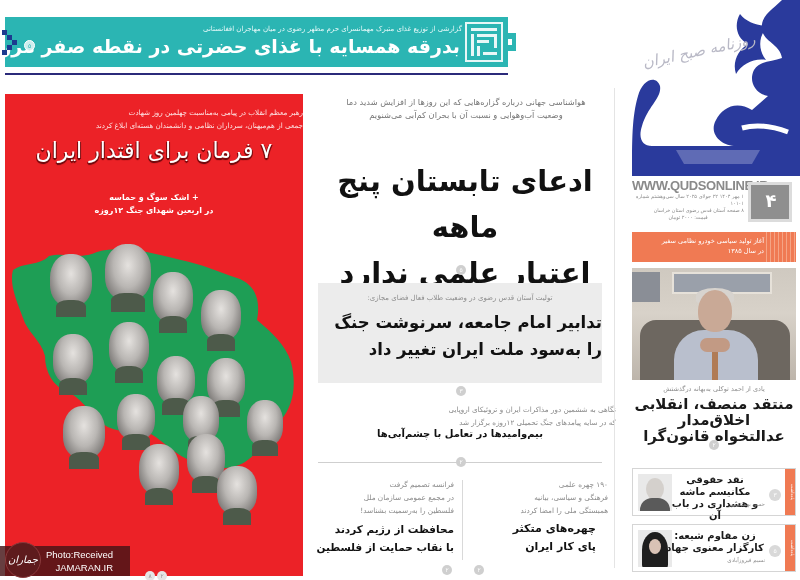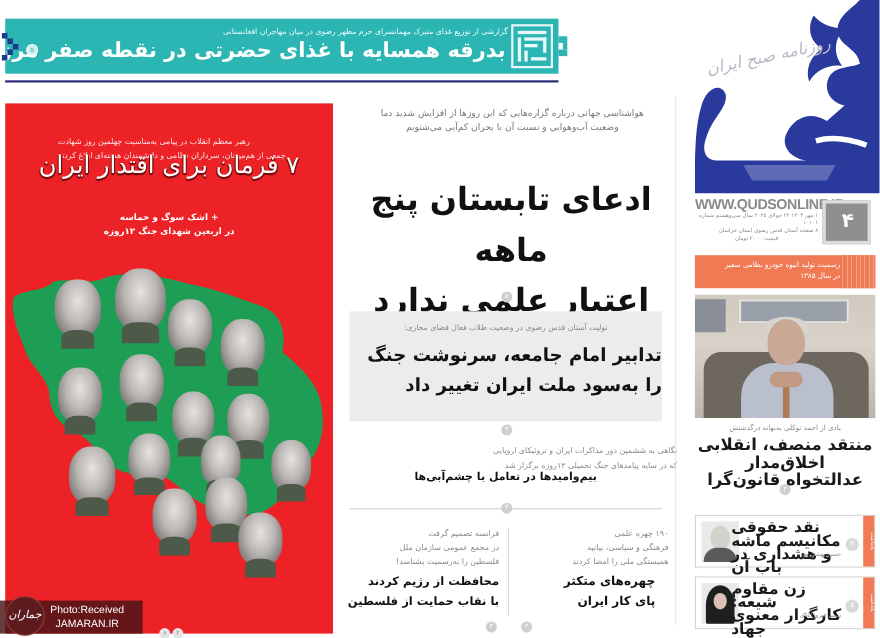--- a/index.html
+++ b/index.html
@@ -43,49 +43,49 @@
   .portrait .cane { position: absolute; left: 80px; top: 76px; width: 6px; height: 40px; background: #b07b55; }
   .portrait .hands { position: absolute; left: 68px; top: 70px; width: 30px; height: 14px; border-radius: 8px; background: #c29a84; }
 
   .col-r-kicker { position: absolute; left: 632px; top: 385px; width: 164px; font-size: 6.5px; color: #8d8d8d; text-align: center; }
   .col-r-head { position: absolute; left: 632px; top: 396px; width: 164px; font-size: 15px; font-weight: bold; color: #1a1a1a; text-align: center; line-height: 16px; }
   .page-dot { position: absolute; width: 10px; height: 10px; border-radius: 50%; background: #cfcfcf; color: #fff; font-size: 6px; text-align: center; line-height: 10px; }
 
   .column-card { position: absolute; left: 632px; width: 164px; height: 48px; border: 1px solid #d5d5d5; background: #fff; }
   .column-card .tab { position: absolute; right: 0; top: 0; width: 10px; height: 100%; background: #f07a53; color: #fff; font-size: 4.5px; writing-mode: vertical-rl; text-align: center; }
   .column-card .thumb { position: absolute; left: 5px; top: 5px; width: 34px; height: 37px; background: #e9e9e9; overflow: hidden; }
-  .column-card .title { position: absolute; right: 30px; top: 5px; width: 100px; font-size: 14px; font-weight: bold; line-height: 12px; text-align: left; }
+  .column-card .title { position: absolute; right: 30px; top: 5px; width: 100px; font-size: 10px; font-weight: bold; line-height: 12px; text-align: center; }
   .column-card .author { position: absolute; right: 30px; top: 32px; font-size: 5.5px; color: #8d8d8d; }
   .column-card .num { position: absolute; right: 14px; top: 20px; width: 12px; height: 12px; border-radius: 50%; background: #d9d9d9; color: #fff; font-size: 6px; line-height: 12px; text-align: center; }
 
   
   .mid-kicker { position: absolute; left: 320px; top: 96px; width: 292px; font-size: 8.3px; color: #777; text-align: center; line-height: 13px; }
   .mid-headline { position: absolute; left: 316px; top: 158px; width: 298px; font-size: 29px; font-weight: bold; color: #111; text-align: center; line-height: 46px; letter-spacing: -0.5px; }
   .grey-box { position: absolute; left: 318px; top: 283px; width: 284px; height: 100px; background: #ececec; }
   .grey-kicker { position: absolute; left: 318px; top: 294px; width: 284px; font-size: 7px; color: #8a8a8a; text-align: center; }
   .grey-head { position: absolute; left: 318px; top: 309px; width: 284px; font-size: 16.5px; font-weight: bold; color: #111; line-height: 27px; }
   .mid-kicker2 { position: absolute; left: 332px; top: 403px; width: 284px; font-size: 7.2px; color: #8a8a8a; text-align: right; line-height: 13px; }
   .mid-head2 { position: absolute; left: 318px; top: 428px; width: 284px; font-size: 10px; font-weight: bold; color: #111; text-align: center; }
   .mid-rule { position: absolute; left: 318px; top: 462px; width: 284px; height: 1px; background: #cfcfcf; }
   .mid-vrule { position: absolute; left: 462px; top: 480px; width: 1px; height: 80px; background: #d9d9d9; }
   .sub-kicker { position: absolute; font-size: 7.3px; color: #8a8a8a; line-height: 13px; text-align: right; }
   .sub-head { position: absolute; font-size: 11px; font-weight: bold; color: #111; line-height: 18px; text-align: right; }
   .right-edge { position: absolute; left: 614px; top: 88px; width: 1px; height: 480px; background: #e4e4e4; }
 
   
   .poster { position: absolute; left: 5px; top: 94px; width: 298px; height: 482px; background: #ec2227; overflow: hidden; }
-  .poster-kicker { position: absolute; left: 0; top: 28px; width: 298px; font-size: 7.2px; color: #fde3e3; text-align: left; line-height: 13px; padding-left: 48px; }
+  .poster-kicker { position: absolute; left: 0; top: 12px; width: 298px; font-size: 7.2px; color: #fde3e3; text-align: right; line-height: 13px; padding-left: 48px; }
   .poster-head { position: absolute; left: 0; top: 44px; width: 298px; font-size: 22px; font-weight: normal; color: #ffffff; text-align: center; text-shadow: 1px 1px 0 #7a0b0e, -1px 1px 0 #7a0b0e, 0 2px 1px #5a0508; }
   .poster-sub { position: absolute; left: 0; top: 97px; width: 298px; font-size: 8px; font-weight: bold; color: #ffffff; text-align: center; line-height: 13px; }
   .map-shape { position: absolute; left: 0; top: 0; width: 298px; height: 482px; }
   .face { position: absolute; border-radius: 45% 45% 40% 40%; background: radial-gradient(ellipse at 50% 38%, #e5e2df 0%, #b9b6b3 45%, #5d5a58 100%); }
   .face::after { content: ""; position: absolute; left: 14%; bottom: -22%; width: 72%; height: 34%; border-radius: 40% 40% 0 0; background: #4d5a4a; }
   .watermark { position: absolute; left: 0; top: 546px; width: 130px; height: 30px; background: rgba(70,20,22,0.82); }
   .wm-circle { position: absolute; left: 5px; top: 542px; width: 36px; height: 36px; border-radius: 50%; background: #5e1b1d; border: 1px solid #8a3a3c; color: #fff; font-size: 10px; text-align: center; line-height: 34px; font-style: italic; }
-  .wm-text { position: absolute; left: 46px; top: 548px; font-family: "Liberation Sans", sans-serif; font-size: 9.5px; color: #ffffff; direction: ltr; line-height: 13px; text-align: center; }
+  .wm-text { position: absolute; left: 46px; top: 548px; font-family: "Liberation Sans", sans-serif; font-size: 9.5px; color: #ffffff; direction: ltr; line-height: 13px; text-align: right; }
 </style>
 </head>
 <body>
 
 <div class="banner"></div>
 <div class="banner-arrow">
   <span style="top:16px"></span>
     <span style="top:22px;width:4px"></span>
     <span style="top:28px"></span>
 </div>
@@ -125,21 +125,21 @@
   <div>۸ صفحه  آستان قدس رضوی استان خراسان</div>
   <div style="text-align:center">قیمت: ۲۰۰۰ تومان</div>
 </div>
 <div class="issue-box">
   <div class="issue-box-num">۴</div>
 </div>
 
 <div class="notice">
   <div class="notice-stripes"></div>
   <div class="notice-text">
-    <div>رسمیت تولید انبوه خودرو نظامی سفیر</div>
+    <div>آغاز تولید سیاسی خودرو نظامی سفیر</div>
     <div>در سال ۱۳۸۵</div>
   </div>
 </div>
 
 <div class="portrait">
   <div class="shelf"></div>
   <div class="frame"></div>
   <div class="chair"></div>
   <div class="body"></div>
   <div class="hair"></div>

